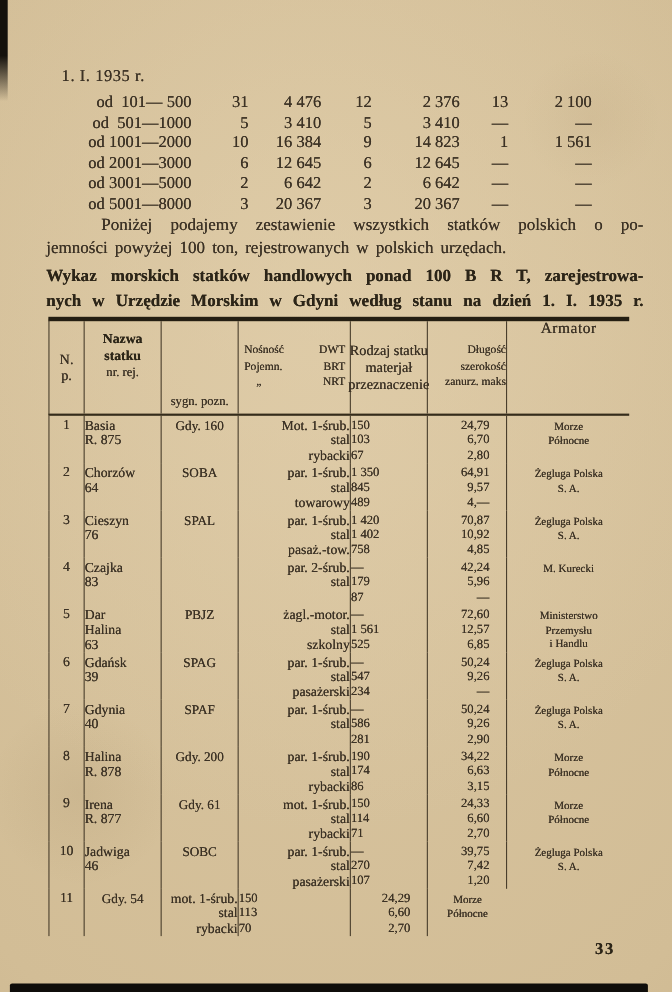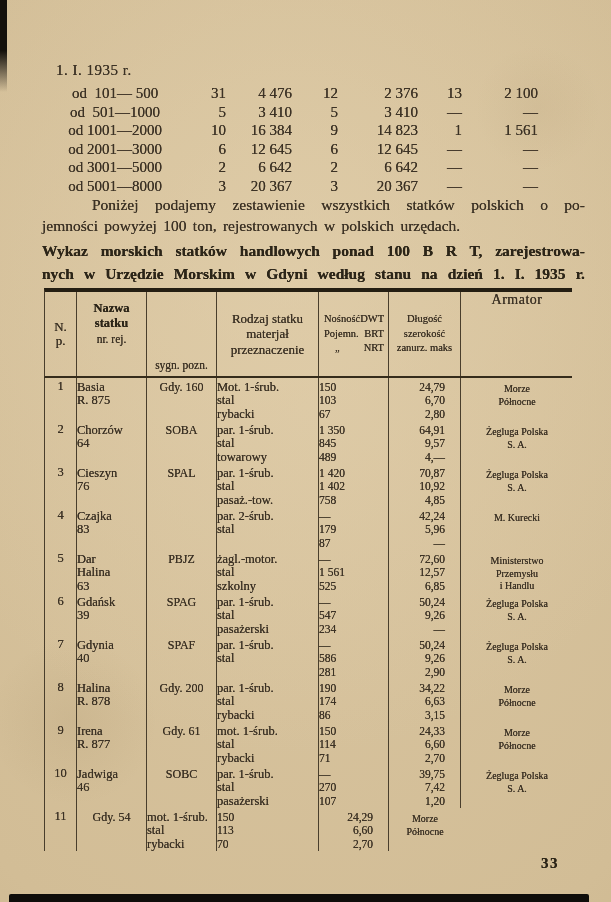--- a/index.html
+++ b/index.html
@@ -19,21 +19,21 @@
   }
   .artifact-topleft{position:absolute;left:0;top:0;width:7px;height:92px;
     background:linear-gradient(180deg,#14110c 0%,#14110c 55%,rgba(20,17,12,0) 100%);}
   .artifact-bottom{position:absolute;left:9px;right:22px;bottom:0;height:8px;background:#0f0d0a;border-radius:2px 2px 0 0;}
 
   .date-line{position:absolute;left:56px;top:62px;font-size:15px;letter-spacing:.5px;}
 
   .tonnage{position:absolute;left:56px;top:84px;font-size:15px;}
   .trow{display:grid;grid-template-columns:118px 52px 66px 46px 80px 44px 76px;line-height:18.6px;}
   .tcell{white-space:pre;}
-  .tlabel{text-align:center;}
+  .tlabel{text-align:right;}
   .tnum{text-align:right;}
 
   .para{position:absolute;left:42px;top:194px;width:543px;font-size:15.5px;line-height:21px;margin:0;}
   .pline{display:block;}
   .pline.j{text-align:justify;text-align-last:justify;text-indent:50px;}
   .pline.l2{word-spacing:2.5px;}
 
   .heading{position:absolute;left:42px;top:240px;width:543px;font-size:15.5px;line-height:22.5px;
     font-weight:700;color:var(--ink-dark);margin:0;}
   .hline{display:block;text-align:justify;text-align-last:justify;}
@@ -48,33 +48,33 @@
   .h-np{justify-content:center;align-items:center;font-size:13px;line-height:14.5px;}
   .h-name{padding-top:9px;align-items:center;text-align:center;}
   .h-name .bold .line{font-weight:700;font-size:12.5px;line-height:14.5px;color:var(--ink-dark);}
   .h-name .hnr{font-size:11.5px;margin-top:3px;}
   .h-sygn{justify-content:flex-end;align-items:center;padding-bottom:5px;font-size:11.5px;}
   .h-rodzaj{justify-content:center;align-items:center;text-align:center;font-size:13px;line-height:15.5px;}
   .h-nosn{justify-content:center;font-size:10.5px;line-height:14.5px;padding:0 4px;}
   .hpair{display:flex;justify-content:space-between;}
   .hpair .pl{padding-left:1px;}
   .hpair.ditto .pl{padding-left:12px;}
-  .h-dlug{justify-content:center;align-items:center;text-align:center;font-size:10.5px;line-height:14.5px;}
+  .h-dlug{justify-content:center;align-items:flex-end;text-align:center;font-size:10.5px;line-height:14.5px;}
   .h-arm{align-items:center;font-size:14px;letter-spacing:.5px;}
 
   .srow{height:43px;}
   .scell{padding-top:3px;}
   .scell .line{line-height:13.4px;font-size:11.5px;}
   .c-np{align-items:center;padding-top:2px;}
   .c-np .line{font-size:12.5px;}
   .c-name{align-items:flex-start;text-align:center;}
   .c-name .line{font-size:12.5px;}
   .c-sygn{align-items:center;}
   .c-sygn .line{font-size:12px;}
-  .c-rodzaj{align-items:flex-start;text-align:center;}
+  .c-rodzaj{align-items:flex-end;text-align:center;}
   .c-rodzaj .line{font-size:12.5px;}
   .c-tonnage{align-items:flex-start;padding-right:20px;}
   .c-dim{align-items:flex-end;padding-right:15px;}
   .c-armator{align-items:center;text-align:center;padding-top:5px;}
   .c-armator .line{font-size:10px;line-height:12.6px;}
 
   .page-number{position:absolute;left:541px;top:855px;font-size:15px;font-weight:700;letter-spacing:1.5px;color:var(--ink-dark);}
 </style>
 </head>
 <body>
@@ -161,39 +161,39 @@
       <div class="hcell h-name">
         <div class="bold">
           <div class="line">Nazwa</div>
           <div class="line">statku</div>
         </div>
         <div class="line hnr">nr. rej.</div>
       </div>
       <div class="hcell h-sygn">
         <div class="line">sygn. pozn.</div>
       </div>
+      <div class="hcell h-nosn">
+        <div class="hpair">
+          <span class="pl">Nośność</span>
+          <span class="pr">DWT</span>
+        </div>
+        <div class="hpair">
+          <span class="pl">Pojemn.</span>
+          <span class="pr">BRT</span>
+        </div>
+        <div class="hpair ditto">
+          <span class="pl">„</span>
+          <span class="pr">NRT</span>
+        </div>
+      </div>
       <div class="hcell h-rodzaj">
         <div class="line">Rodzaj statku</div>
         <div class="line">materjał</div>
         <div class="line">przeznaczenie</div>
       </div>
-      <div class="hcell h-nosn">
-        <div class="hpair">
-          <span class="pl">Nośność</span>
-          <span class="pr">DWT</span>
-        </div>
-        <div class="hpair">
-          <span class="pl">Pojemn.</span>
-          <span class="pr">BRT</span>
-        </div>
-        <div class="hpair ditto">
-          <span class="pl">„</span>
-          <span class="pr">NRT</span>
-        </div>
-      </div>
       <div class="hcell h-dlug">
         <div class="line">Długość</div>
         <div class="line">szerokość</div>
         <div class="line">zanurz. maks</div>
       </div>
       <div class="hcell h-arm">
         <div class="line">Armator</div>
       </div>
     </div>
     <div id="ship-body">

